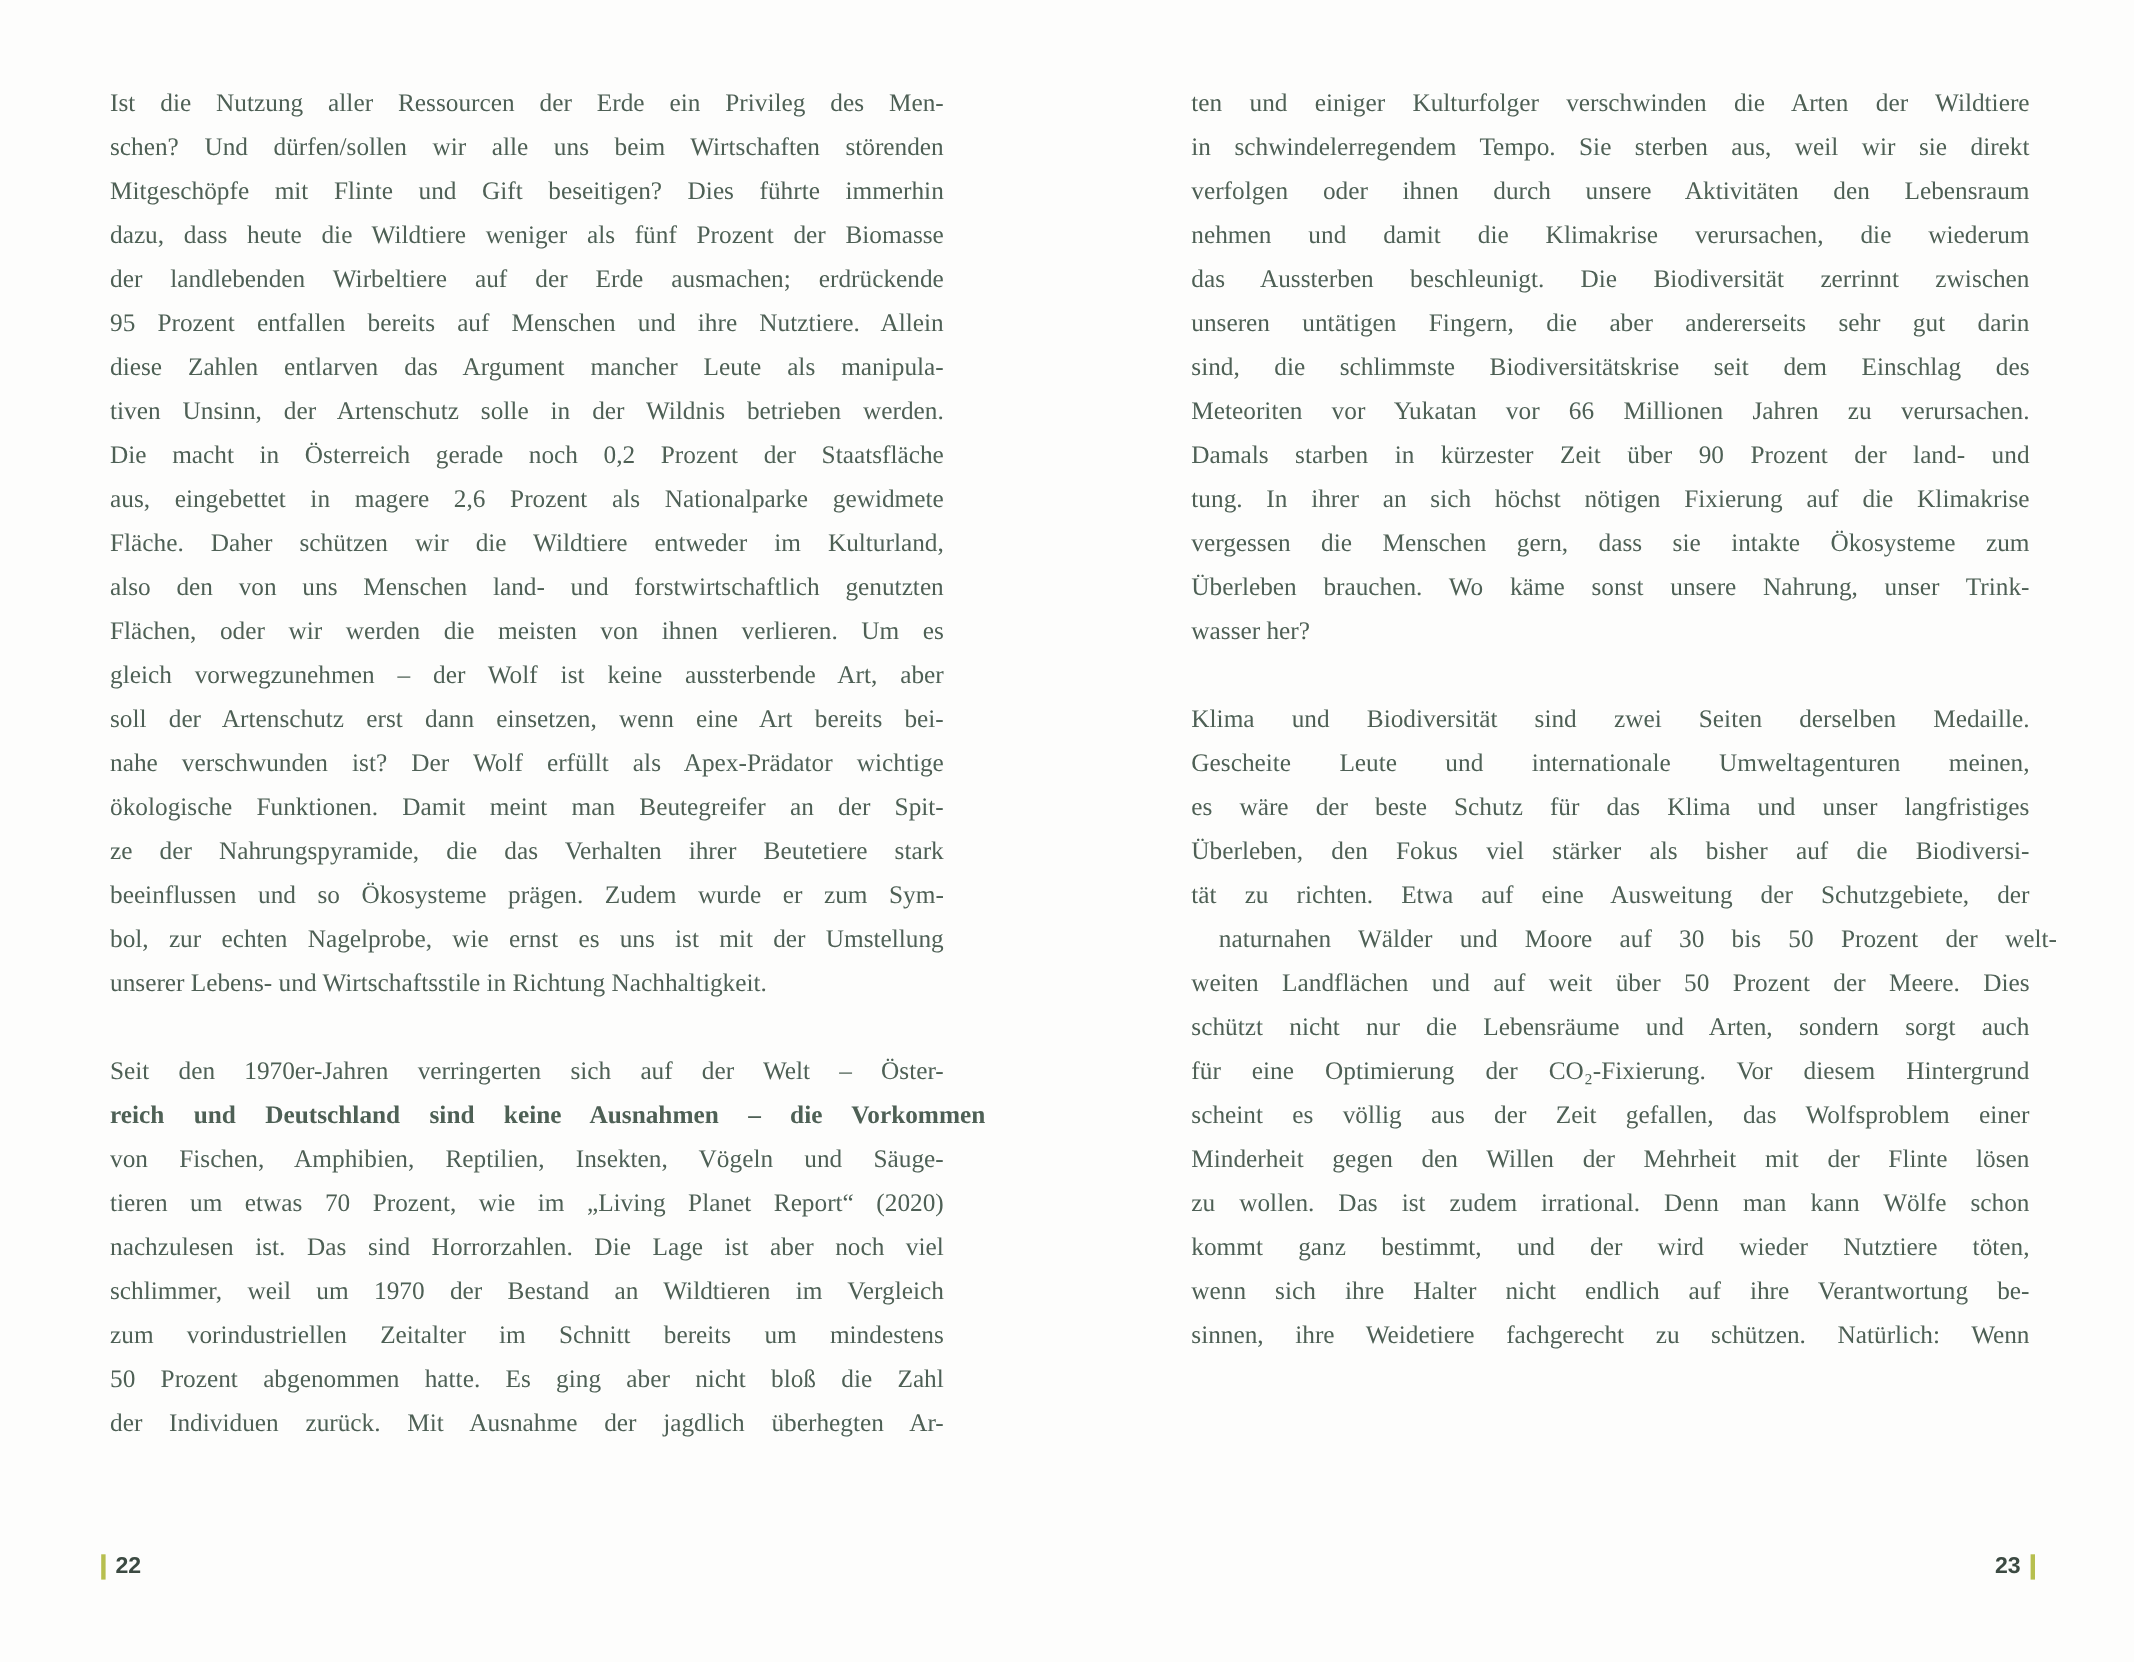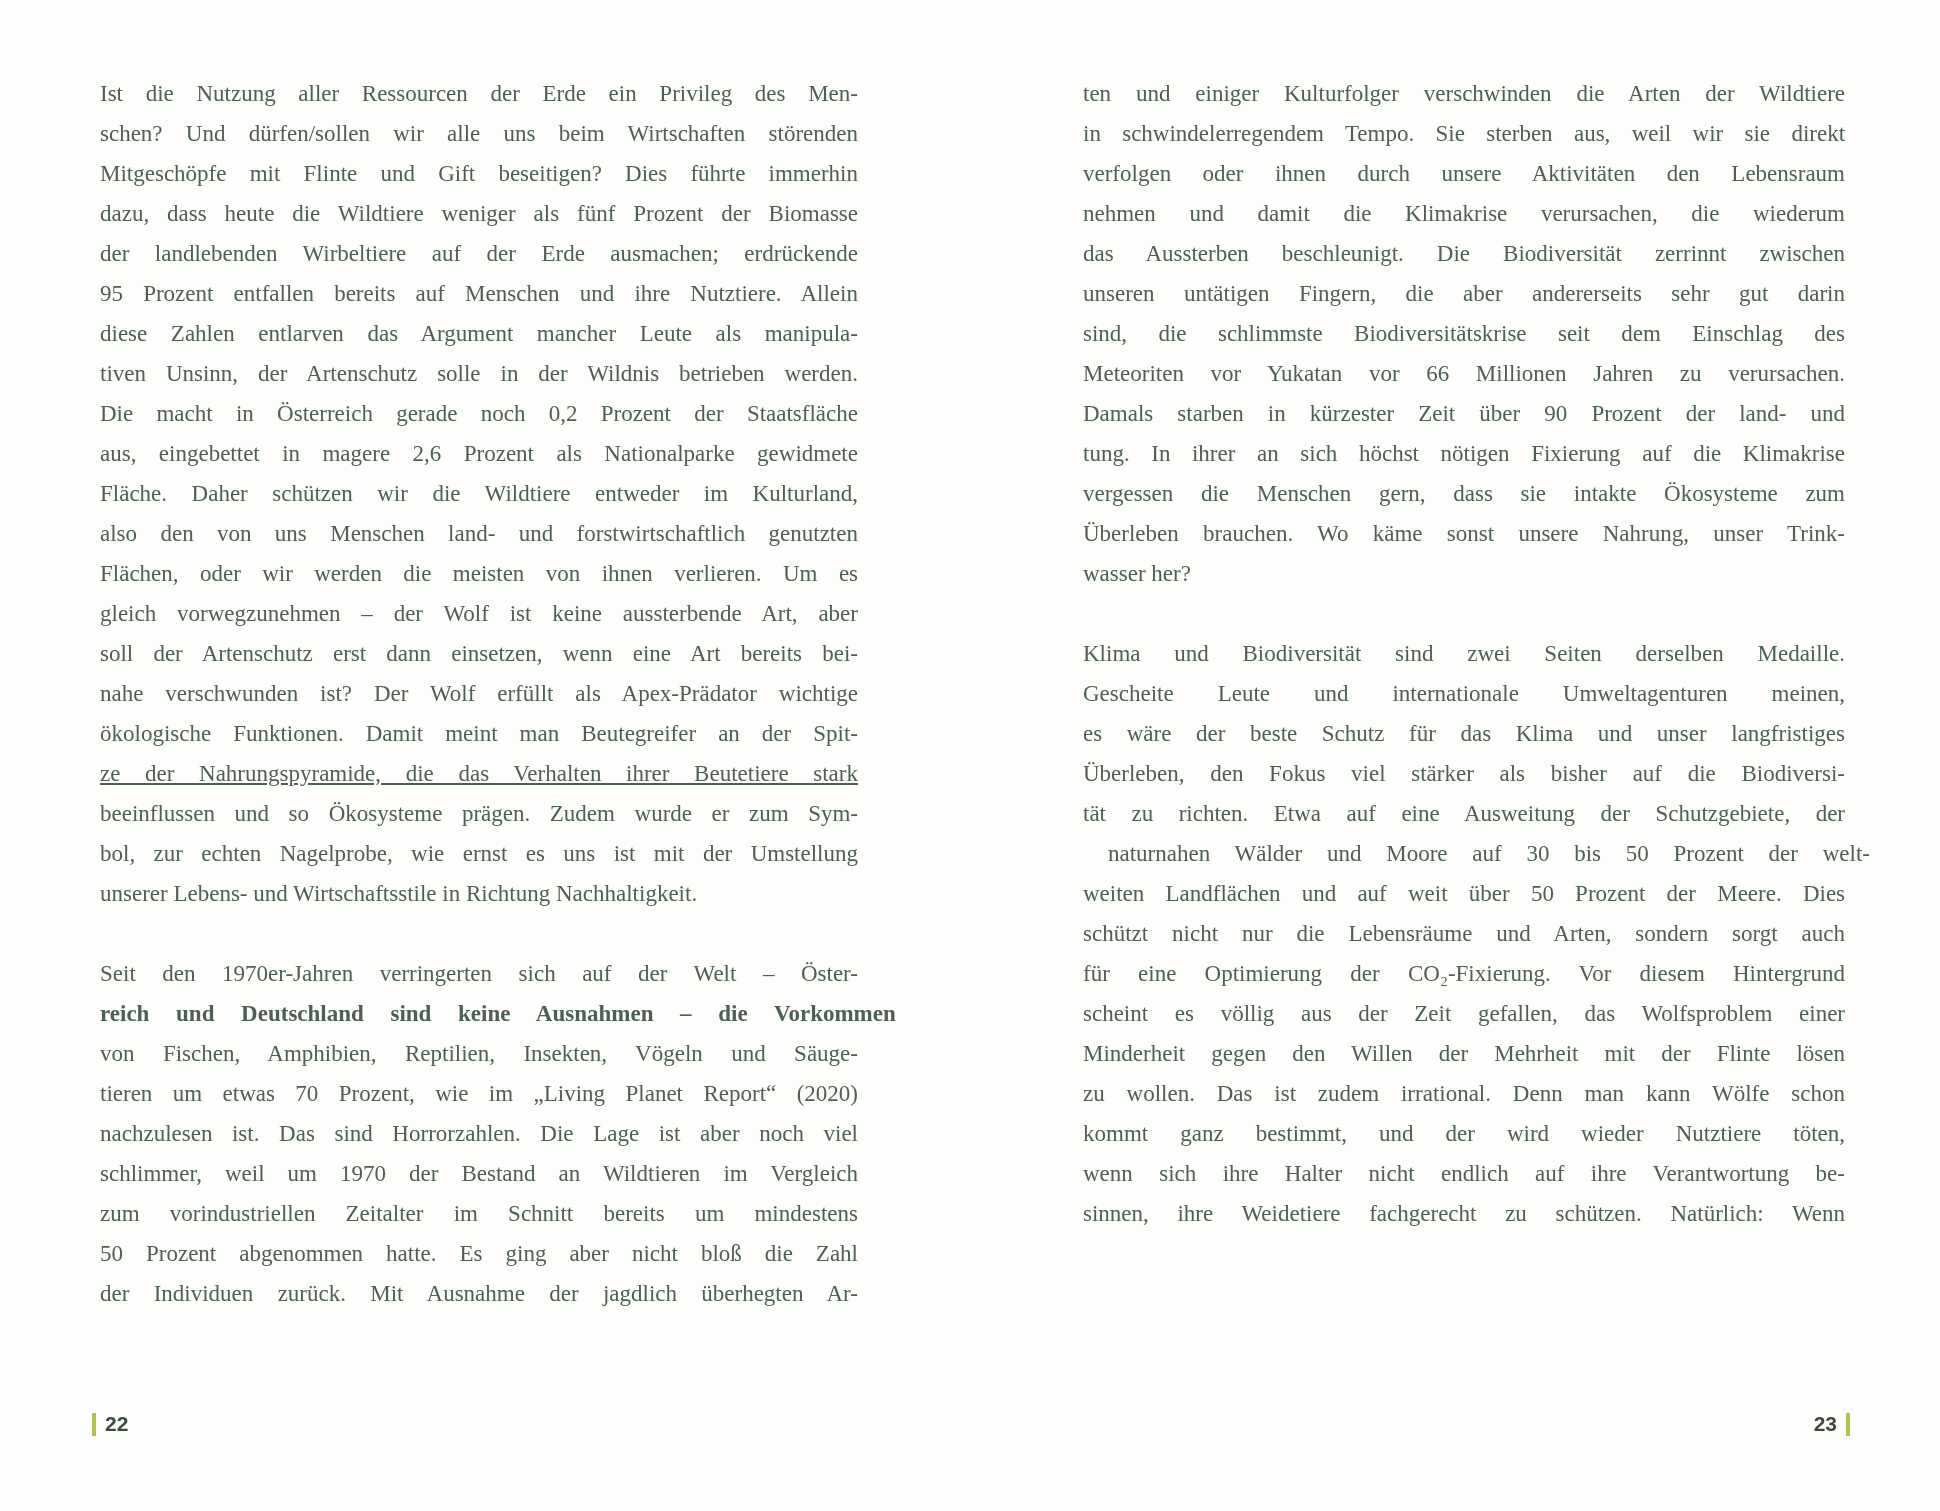--- a/index.html
+++ b/index.html
@@ -76,21 +76,21 @@
           <div class="line"><span style="word-spacing: 14.18px;">tiven Unsinn, der Artenschutz solle in der Wildnis betrieben werden.</span></div>
           <div class="line"><span style="word-spacing: 17.52px;">Die macht in Österreich gerade noch 0,2 Prozent der Staatsfläche</span></div>
           <div class="line"><span style="word-spacing: 16.67px;">aus, eingebettet in magere 2,6 Prozent als Nationalparke gewidmete</span></div>
           <div class="line"><span style="word-spacing: 18.76px;">Fläche. Daher schützen wir die Wildtiere entweder im Kulturland,</span></div>
           <div class="line"><span style="word-spacing: 17.62px;">also den von uns Menschen land- und forstwirtschaftlich genutzten</span></div>
           <div class="line"><span style="word-spacing: 15.64px;">Flächen, oder wir werden die meisten von ihnen verlieren. Um es</span></div>
           <div class="line"><span style="word-spacing: 15.07px;">gleich vorwegzunehmen – der Wolf ist keine aussterbende Art, aber</span></div>
           <div class="line"><span style="word-spacing: 14.42px;">soll der Artenschutz erst dann einsetzen, wenn eine Art bereits bei-</span></div>
           <div class="line"><span style="word-spacing: 16.16px;">nahe verschwunden ist? Der Wolf erfüllt als Apex-Prädator wichtige</span></div>
           <div class="line"><span style="word-spacing: 16.26px;">ökologische Funktionen. Damit meint man Beutegreifer an der Spit-</span></div>
-          <div class="line"><span style="word-spacing: 18.88px; text-decoration: underline;">ze der Nahrungspyramide, die das Verhalten ihrer Beutetiere stark</span></div>
+          <div class="line"><span style="word-spacing: 18.88px;">ze der Nahrungspyramide, die das Verhalten ihrer Beutetiere stark</span></div>
           <div class="line"><span style="word-spacing: 13.82px;">beeinflussen und so Ökosysteme prägen. Zudem wurde er zum Sym-</span></div>
           <div class="line"><span style="word-spacing: 12.64px;">bol, zur echten Nagelprobe, wie ernst es uns ist mit der Umstellung</span></div>
           <div class="line unjustified"><span>unserer Lebens- und Wirtschaftsstile in Richtung Nachhaltigkeit.</span></div>
         </div>
         <div class="paragraph">
           <div class="line"><span style="word-spacing: 20.78px;">Seit den 1970er-Jahren verringerten sich auf der Welt – Öster-</span></div>
           <div class="line"><span style="word-spacing: 20.92px; font-weight: bold;">reich und Deutschland sind keine Ausnahmen – die Vorkommen</span></div>
           <div class="line"><span style="word-spacing: 22.65px;">von Fischen, Amphibien, Reptilien, Insekten, Vögeln und Säuge-</span></div>
           <div class="line"><span style="word-spacing: 14.67px;">tieren um etwas 70 Prozent, wie im „Living Planet Report“ (2020)</span></div>
           <div class="line"><span style="word-spacing: 13.85px;">nachzulesen ist. Das sind Horrorzahlen. Die Lage ist aber noch viel</span></div>

